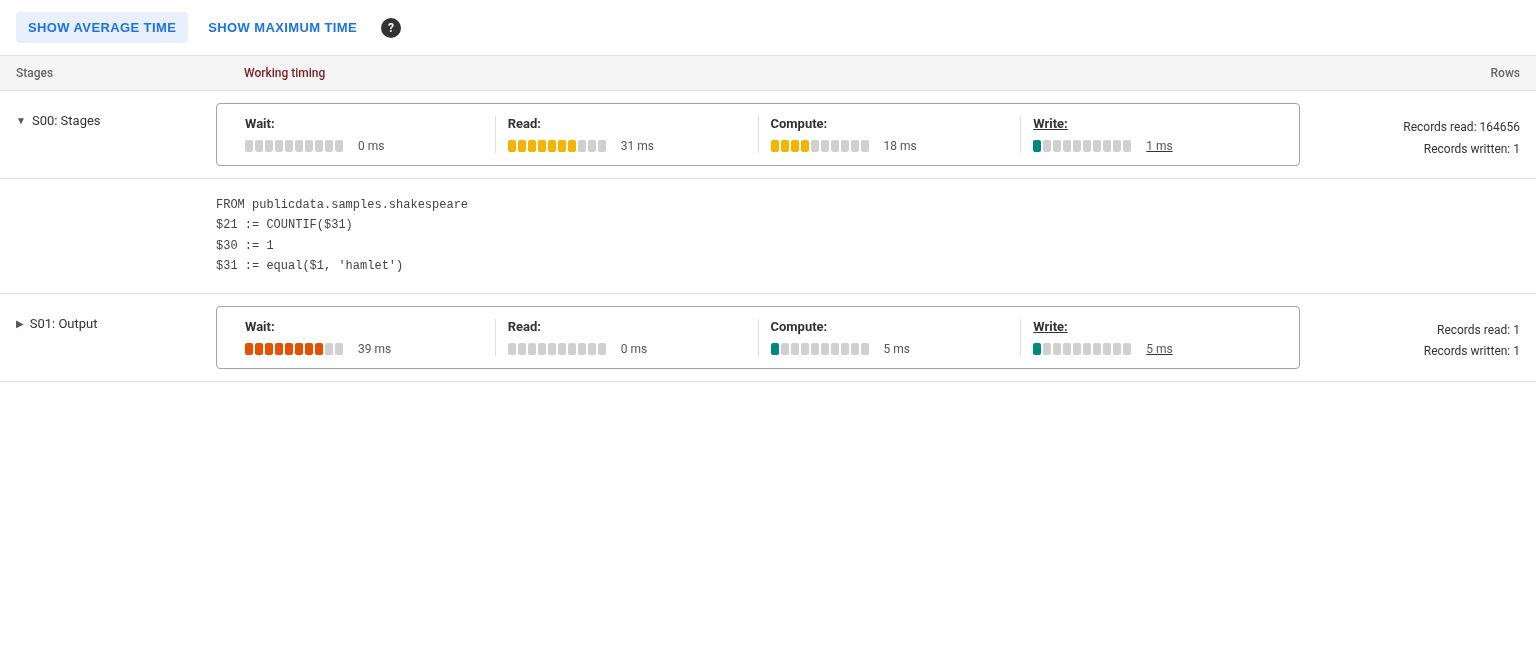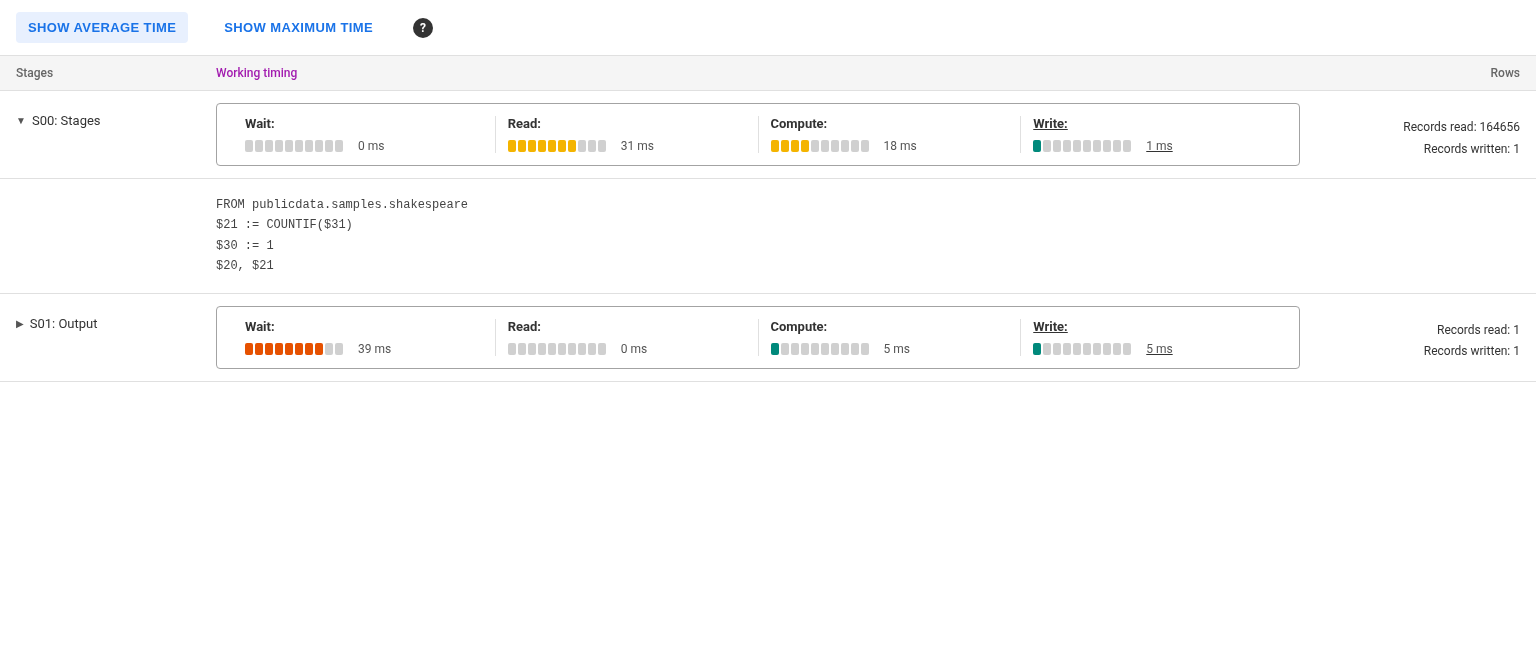--- a/index.html
+++ b/index.html
@@ -8,21 +8,21 @@
       font-size: 13px;
       color: #333;
       background: #fff;
     }
 
     
     .header-tabs {
       display: flex;
       align-items: center;
       padding: 12px 16px;
-      gap: 24px;
+      gap: 8px;
       border-bottom: 1px solid #e0e0e0;
     }
     .tab-btn {
       font-size: 13px;
       font-weight: 600;
       color: #1a73e8;
       background: none;
       border: none;
       cursor: pointer;
       padding: 8px 12px;
@@ -57,22 +57,23 @@
     }
     .col-stages {
       width: 200px;
       font-size: 12px;
       color: #666;
       font-weight: 500;
     }
     .col-timing {
       flex: 1;
       font-size: 12px;
-      color: #a21caf;
+      color: #7f1d1d;
       font-weight: 500;
+      margin-left: 28px;
     }
     .col-rows {
       width: 220px;
       font-size: 12px;
       color: #666;
       font-weight: 500;
       text-align: right;
     }
 
     
@@ -268,21 +269,21 @@
       <div>Records read: 164656</div>
       <div>Records written: 1</div>
     </div>
   </div>
 </div>
 
 <div class="code-section">
   <div>FROM publicdata.samples.shakespeare</div>
   <div>$21 := COUNTIF($31)</div>
   <div>$30 := 1</div>
-  <div>$20, $21</div>
+  <div>$31 := equal($1, 'hamlet')</div>
 </div>
 
 <div class="stage-row">
   <div class="stage-header-row">
     <div class="stage-label">
       <span class="arrow-icon">▶</span>
       <span>S01: Output</span>
     </div>
     <div class="stage-timing">
 

